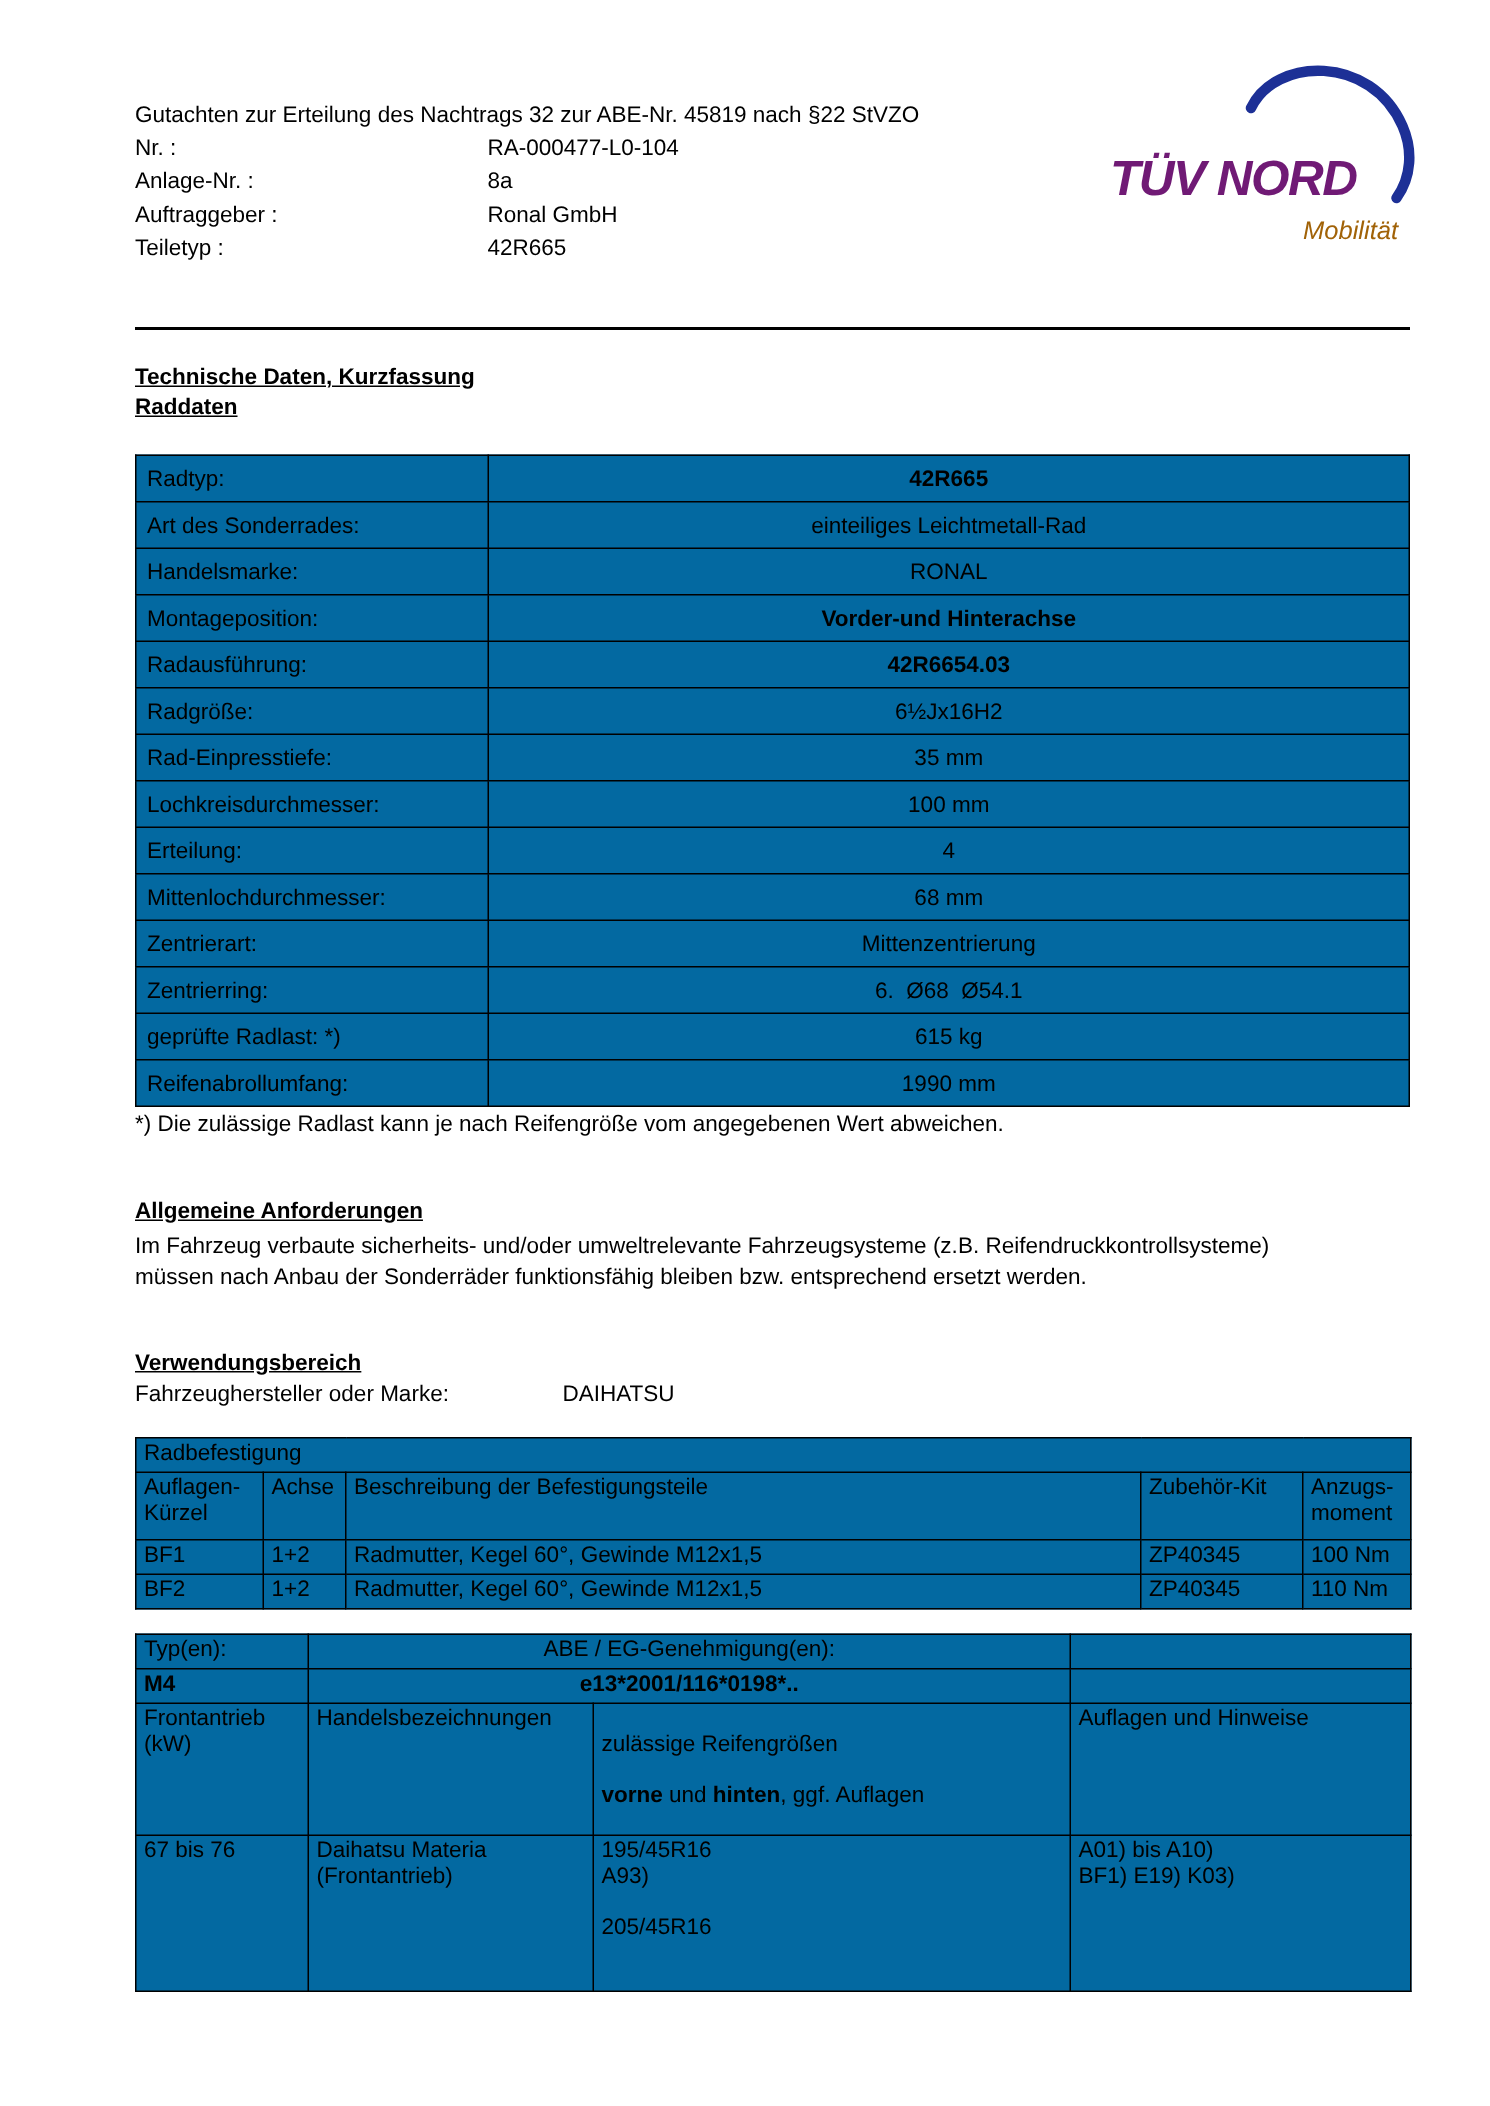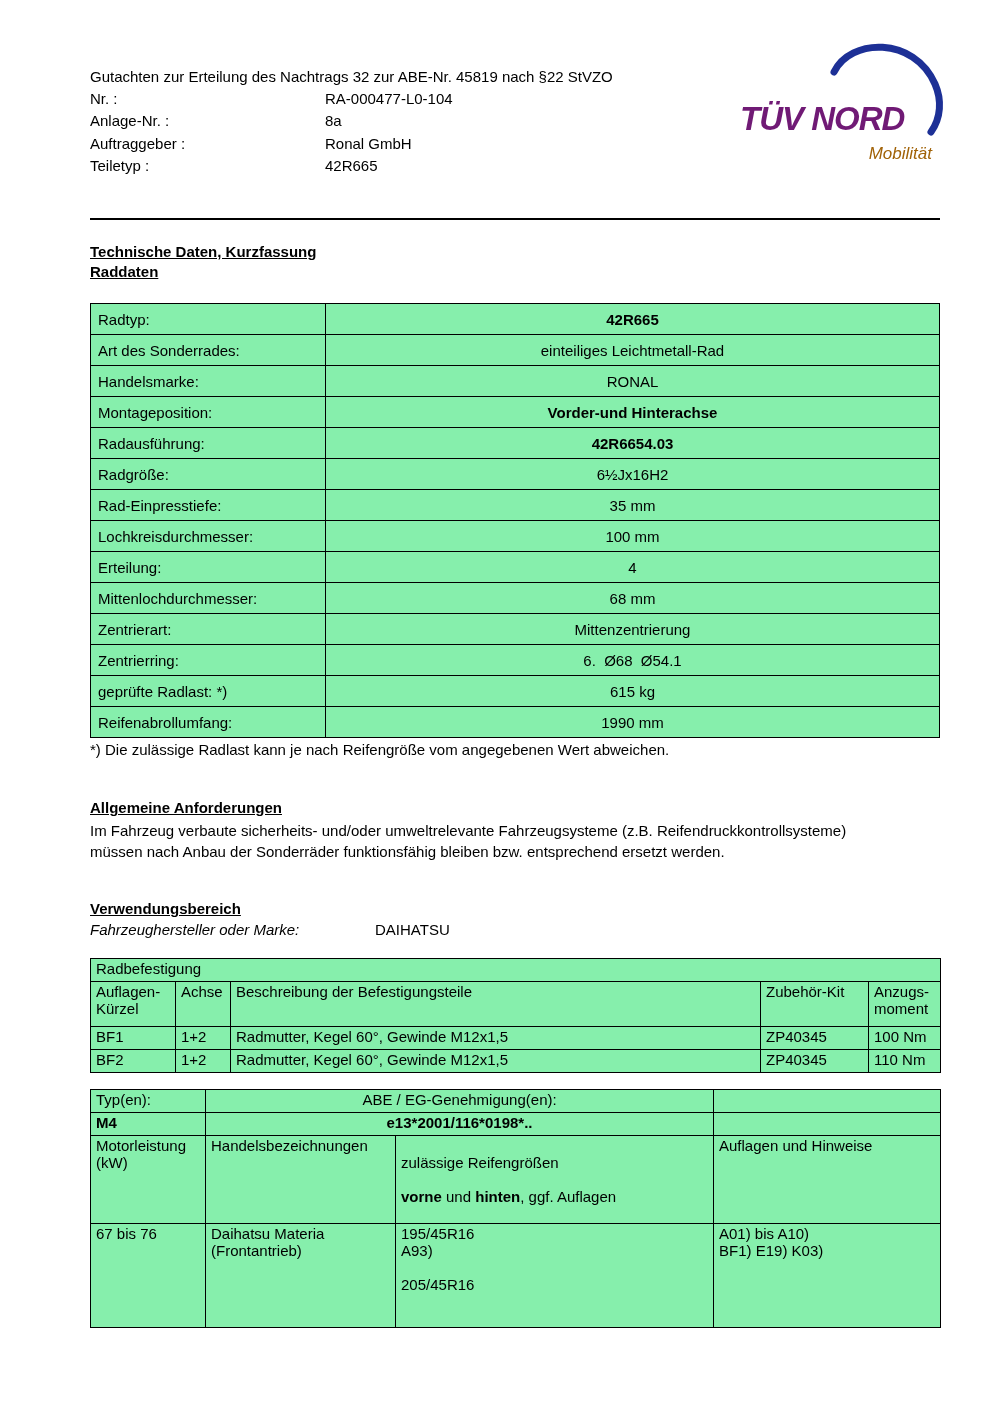--- a/index.html
+++ b/index.html
@@ -29,38 +29,38 @@
     position:absolute; top:108px; right:18px;
     font-style:italic; font-size:17px; color:#a16207;
   }
 
   .divider { top:218px; left:90px; width:850px; border-top:2px solid #000; }
 
   .sec-title { font-weight:bold; text-decoration:underline; }
   .t-tech { top:243px; left:90px; }
   .t-rad  { top:263px; left:90px; }
 
-  table { border-collapse:collapse; table-layout:fixed; background:#86efac; }
+  table { border-collapse:collapse; table-layout:fixed; background:#0369a1; }
   td { border:1px solid #000; font-size:15px; padding:1px 7px; vertical-align:middle; }
 
   
   .tbl-raddaten { top:303px; left:90px; width:850px; }
   .tbl-raddaten td { height:31px; }
   .cell-label { width:235px; text-align:left; }
   .cell-val { text-align:center; white-space:pre-wrap; }
   .bold { font-weight:bold; }
 
   .footnote { top:741px; left:90px; width:850px; }
 
   .t-allg { top:799px; left:90px; }
   .allg-body { top:820px; left:90px; width:800px; line-height:21px; }
 
   .t-verw { top:900px; left:90px; }
   .verw-line { top:921px; left:90px; }
-  .verw-label { display:inline-block; width:285px;font-style:italic; }
+  .verw-label { display:inline-block; width:285px; }
 
   
   .tbl-bef { top:958px; left:90px; width:850px; }
   .tbl-bef td { text-align:left; vertical-align:top; padding:1px 5px; }
   .tbl-bef .cap { height:23px; }
   .tbl-bef .hdr-row td { height:45px; white-space:pre-line; }
   .tbl-bef .data-row td { height:23px; }
 
   
   .tbl-typ { top:1089px; left:90px; width:850px; }
@@ -230,21 +230,21 @@
       <td>Typ(en):</td>
       <td colspan="2" class="center">ABE / EG-Genehmigung(en):</td>
       <td></td>
     </tr>
     <tr class="r22">
       <td class="bold">M4</td>
       <td colspan="2" class="center bold">e13*2001/116*0198*..</td>
       <td></td>
     </tr>
     <tr class="hdr-row">
-      <td class="pre">Motorleistung
+      <td class="pre">Frontantrieb
 (kW)</td>
       <td>Handelsbezeichnungen</td>
       <td>
         <div>zulässige Reifengrößen</div>
         <div><span class="bold">vorne</span><span> und </span><span class="bold">hinten</span><span>, ggf. Auflagen</span></div>
       </td>
       <td>Auflagen und Hinweise</td>
     </tr>
     <tr class="data-row">
       <td>67 bis 76</td>

